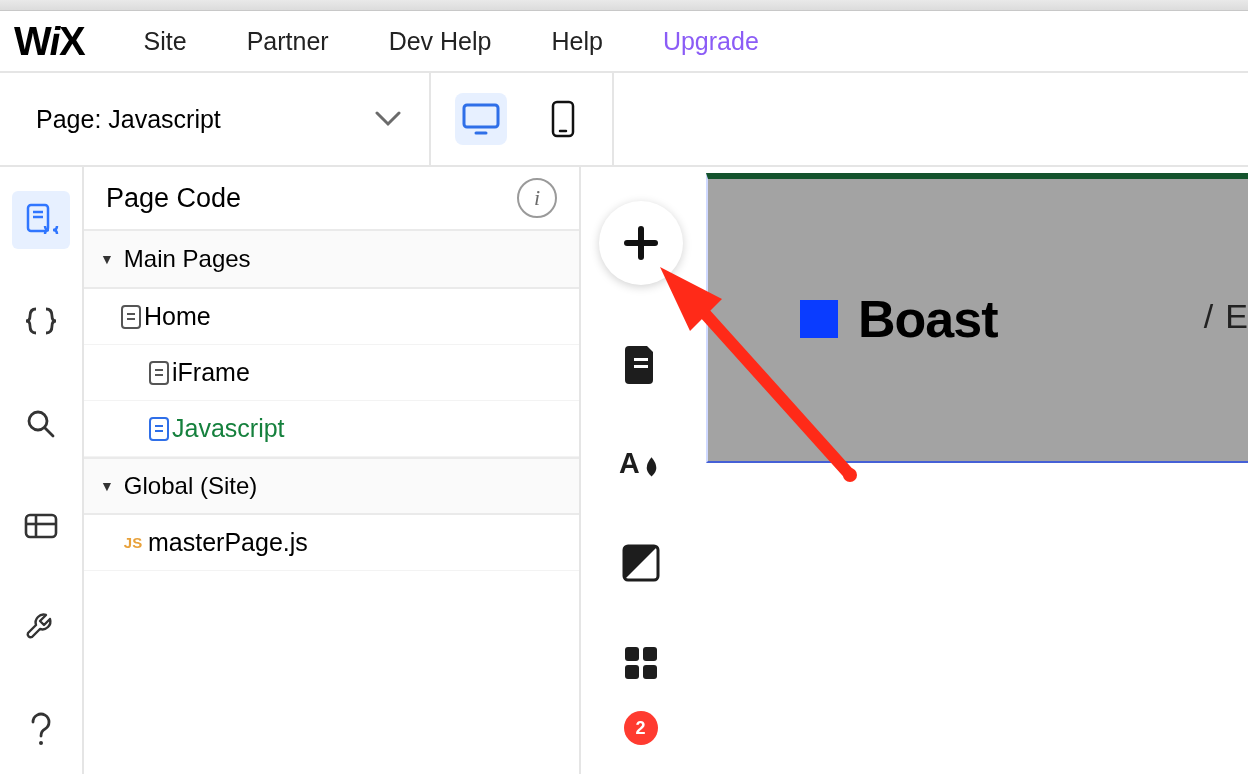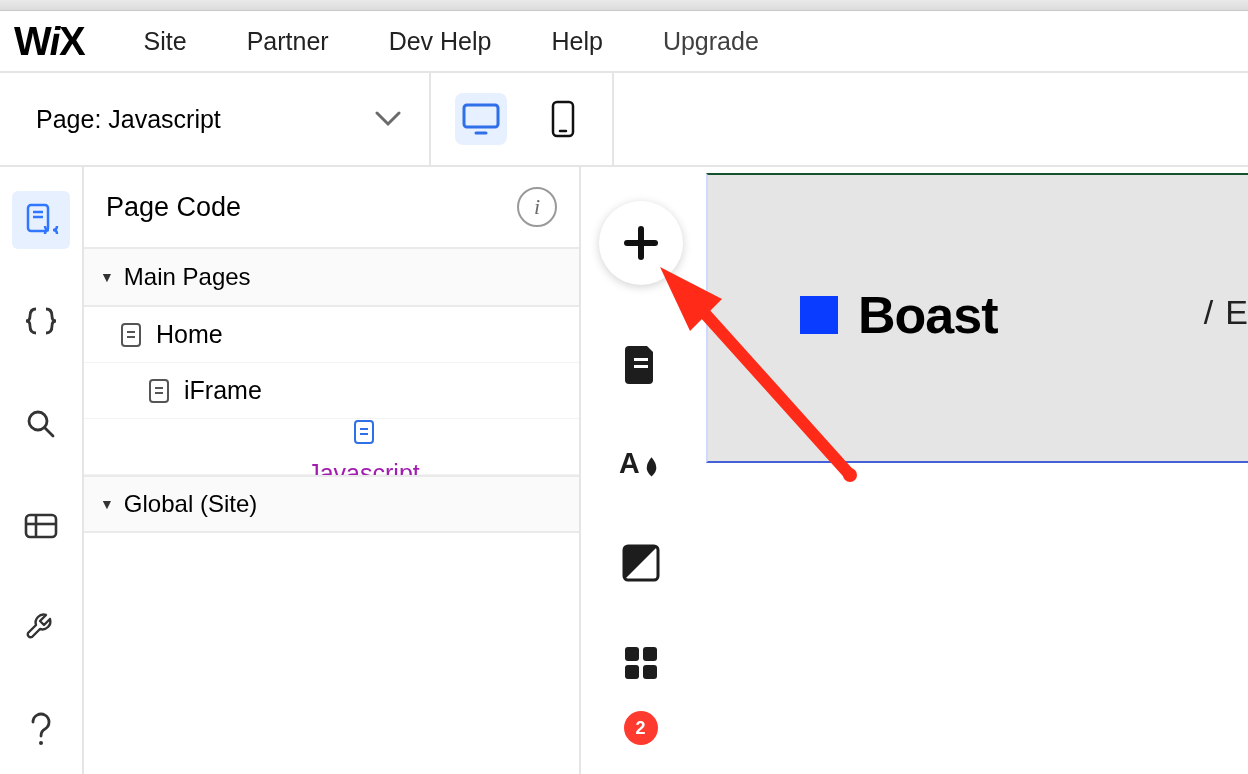--- a/index.html
+++ b/index.html
@@ -7,64 +7,64 @@
 
 
 .chrome { height: 11px; background: linear-gradient(#e9e9e9,#dcdcdc); border-bottom: 1px solid #c8c8c8; }
 
 
 .topnav { height: 62px; display: flex; align-items: center; border-bottom: 2px solid #e5e5e5; padding-left: 14px; }
 .logo { font-weight: 900; font-size: 40px; letter-spacing: -2px; color: #000; margin-right: 60px; font-family: Arial, sans-serif; }
 .logo .i { display:inline-block; transform: skew(-10deg); }
 .topnav .menu { display: flex; gap: 60px; font-size: 25px; color: #222; }
 .topnav .menu .item { cursor: pointer; }
-.topnav .menu .upgrade { color: #404040; }
+.topnav .menu .upgrade { color: #8b5cf6; }
 
 
 .secondbar { height: 94px; display: flex; border-bottom: 2px solid #e5e5e5; }
 .page-sel { width: 431px; display: flex; align-items: center; justify-content: space-between; padding: 0 28px 0 36px; border-right: 2px solid #e5e5e5; font-size: 25px; gap: 44px; }
 .page-sel .chev { color: #6b6b6b; }
 .devices { width: 183px; display:flex; align-items:center; justify-content:center; gap: 30px; border-right: 2px solid #e5e5e5; }
 .device-btn { width: 52px; height: 52px; display:flex; align-items:center; justify-content:center; border-radius: 8px; }
 .device-btn.active { background: #e7f0ff; }
 .canvas-top-spacer { flex: 1; }
 
 
 .main { display: flex; height: calc(774px - 11px - 62px - 94px); position: relative; }
 
 
 .rail { width: 84px; border-right: 2px solid #e5e5e5; display:flex; flex-direction:column; align-items:center; padding-top: 24px; gap: 44px; }
 .rail .rail-btn { width: 58px; height: 58px; display:flex; align-items:center; justify-content:center; border-radius: 6px; color:#333; }
 .rail .rail-btn.active { background:#e7f0ff; color:#3076ff; }
 
 
 .codepanel { width: 497px; border-right: 2px solid #e5e5e5; display:flex; flex-direction:column; }
-.codepanel .header { height: 82px; display:flex; align-items:center; justify-content:space-between; padding: 0 22px 0 22px; border-bottom: 2px solid #eaeaea; }
+.codepanel .header { height: 64px; display:flex; align-items:center; justify-content:space-between; padding: 0 22px 0 22px; border-bottom: 2px solid #eaeaea; }
 .codepanel .header .title { font-size: 27px; font-weight: 500; }
 .codepanel .header .info { width:40px; height:40px; border:2px solid #9a9a9a; border-radius:50%; display:flex; align-items:center; justify-content:center; color:#6b6b6b; font-size:22px; font-family: Georgia, serif; font-style: italic; }
 .section-head { height: 58px; background:#fafafa; border-bottom:2px solid #eaeaea; display:flex; align-items:center; padding-left: 16px; font-size:24px; gap:10px; }
 .tri { font-size: 14px; color:#333; }
-.tree-row { height: 56px; display:flex; align-items:center; padding-left: 36px; gap: 14px; font-size:25px; border-bottom: 1px solid #f3f3f3; }
+.tree-row { height: 56px; display:flex; align-items:center; padding-left: 36px; gap: 2px; font-size:25px; border-bottom: 1px solid #f3f3f3; }
 .tree-row.indent1 { padding-left: 36px; }
 .tree-row.indent2 { padding-left: 64px; }
-.tree-row.active { color:#a21caf;flex-direction:column; }
+.tree-row.active { color:#15803d; }
 .tree-row.active .page-ic rect { stroke:#2f6fe8; }
 .tree-row.active .page-ic line { stroke:#2f6fe8; }
 .page-ic { width:22px; height:26px; flex-shrink:0; }
 .js-badge { font-size:15px; font-weight:700; color:#e8a13a; width:26px; text-align:center; }
 
 
 .toolrail { width: 119px; display:flex; flex-direction:column; align-items:center; padding-top: 34px; gap: 56px; position:relative; }
 .toolrail .circle-btn { width: 84px; height:84px; border-radius:50%; background:#fff; box-shadow: 0 2px 10px rgba(0,0,0,0.18); display:flex; align-items:center; justify-content:center; }
 .toolrail .tool { width:44px; height:44px; display:flex; align-items:center; justify-content:center; color:#1d1d1d; }
 .badge-red { position:absolute; bottom:-18px; left:50%; transform:translateX(-50%); width:34px; height:34px; border-radius:50%; background:#ff3b30; color:#fff; font-weight:700; display:flex; align-items:center; justify-content:center; font-size:18px; }
 
 
 .canvas { flex:1; position:relative; background:#fff; }
-.page-surface { position:absolute; left:6px; top:6px; right:0; height:290px; background:#e5e5e5; border-left:2px solid #cfd9ff; border-top:2px solid #14532d; border-bottom:2px solid #4560d6; }
+.page-surface { position:absolute; left:6px; top:6px; right:0; height:290px; background:#a3a3a3; border-left:2px solid #cfd9ff; border-top:6px solid #14532d; border-bottom:2px solid #4560d6; }
 .brand { position:absolute; top:110px; left:92px; display:flex; align-items:center; gap:20px; }
 .brand .sq { width:38px; height:38px; background:#0a3cff; }
 .brand .name { font-size:52px; font-weight:900; letter-spacing:-1px; }
 .crumb { position:absolute; top:118px; right:0; font-size:34px; color:#222; display:flex; gap:12px; align-items:center; }
 
 
 .arrow-overlay { position:absolute; pointer-events:none; }
 
 svg { display:block; }
 </style>
@@ -188,20 +188,24 @@
           <line x1="7" y1="15" x2="15" y2="15" stroke="#2f6fe8" stroke-width="2"></line>
         </svg>
       <span>Javascript</span>
     </div>
 
     <div class="section-head" style="border-top:2px solid #eaeaea;">
       <span class="tri">▼</span>
       <span>Global (Site)</span>
     </div>
 
+    <div class="tree-row indent1">
+      <span class="js-badge">JS</span>
+      <span>masterPage.js</span>
+    </div>
   </div>
 
   <div class="toolrail">
     <div class="circle-btn">
       <svg width="40" height="40" viewBox="0 0 40 40">
           <line x1="20" y1="6" x2="20" y2="34" stroke="#111" stroke-width="6" stroke-linecap="round"></line>
           <line x1="6" y1="20" x2="34" y2="20" stroke="#111" stroke-width="6" stroke-linecap="round"></line>
         </svg>
     </div>
     <div class="tool">

